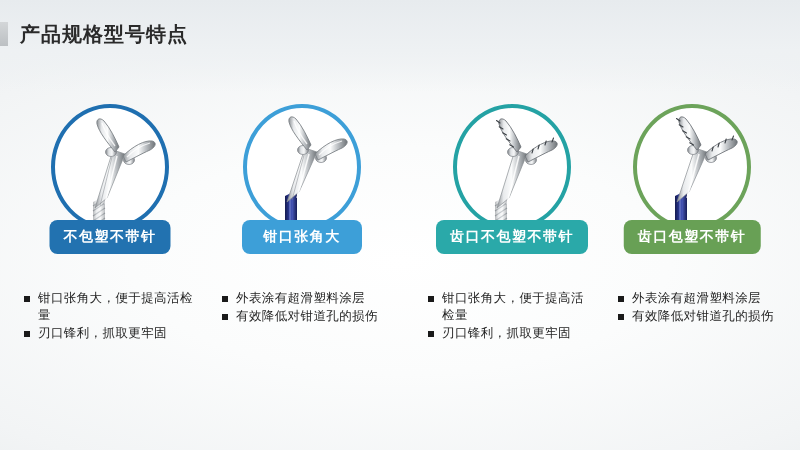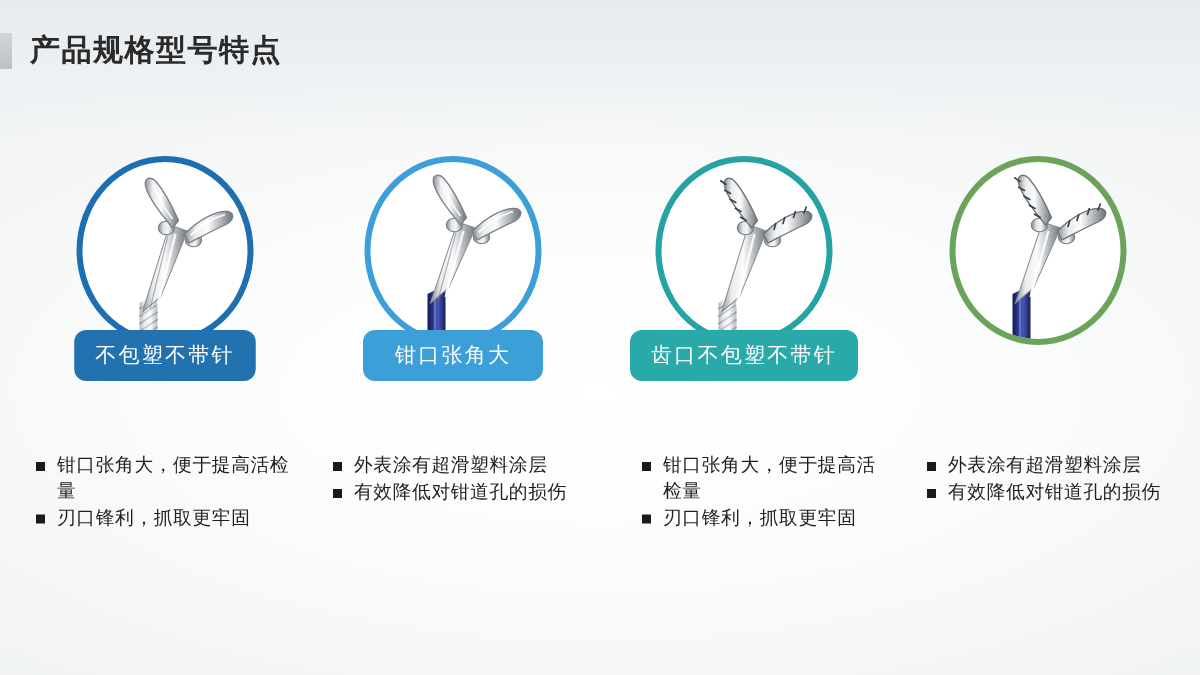--- a/index.html
+++ b/index.html
@@ -67,21 +67,21 @@
     z-index: 3;
   }
   .card {
     position: absolute;
     top: 0;
     width: 200px;
     height: 150px;
   }
   .card.c0 { left: 10px; }
   .card.c1 { left: 202px; }
-  .card.c2 { left: 396px; }
+  .card.c2 { left: 412px; }
   .card.c3 { left: 592px; }
 
   
   .ring {
     position: absolute;
     top: 0;
     left: 50%;
     transform: translateX(-50%);
     width: 118px;
     height: 126px;
@@ -117,38 +117,38 @@
     height: 34px;
     border-radius: 8px;
     display: flex;
     align-items: center;
     justify-content: center;
     padding: 0 14px;
     box-sizing: border-box;
     color: #ffffff;
     font-family: "Liberation Serif", "DejaVu Serif", serif;
     font-size: 14px;
-    font-weight: normal;
+    font-weight: bold;
     letter-spacing: 1.5px;
     white-space: nowrap;
     z-index: 5;
   }
 
   
   .columns {
     position: absolute;
     left: 0;
     top: 286px;
     width: 800px;
     height: 120px;
     z-index: 3;
   }
   .col {
     position: absolute;
-    top: 16px;
+    top: 4px;
   }
   .col.b0 { left: 24px;  width: 178px; }
   .col.b1 { left: 222px; width: 172px; }
   .col.b2 { left: 428px; width: 168px; }
   .col.b3 { left: 618px; width: 172px; }
 
   .bullet {
     display: flex;
     align-items: flex-start;
     margin-bottom: 1px;
@@ -346,20 +346,21 @@
             <g stroke="#3c4146" stroke-width="1.1" fill="none" stroke-linecap="round">
               <path d="M43 9 l-3.5 -2.5 M46 15 l-3.8 -2.2 M49.5 21 l-3.8 -2.2 M53 27 l-3.8 -2.2 M56.5 33 l-3.8 -2.2"></path>
             </g>
             <path d="M68 42 C78 32 90 26 97 27 C102 28 101 33 95 36 C86 40 77 45 71 48 Z" fill="url(#steelA4)" stroke="#6f7479" stroke-width="0.9" stroke-linejoin="round"></path>
             <g stroke="#3c4146" stroke-width="1.1" fill="none" stroke-linecap="round">
               <path d="M95 28 l1.5 -4 M88 31 l1.2 -4 M81 35 l1.2 -4 M75 39 l1.2 -4"></path>
             </g>
           </svg>
         </div>
       </div>
+      <div class="pill" style="background:#68a055">齿口包塑不带针</div>
     </div>
 
   </div>
 
   <div class="columns">
 
     <div class="col b0">
       <div class="bullet">
         <span class="bullet-mark"></span>
         <span class="bullet-text">钳口张角大，便于提高活检量</span>

